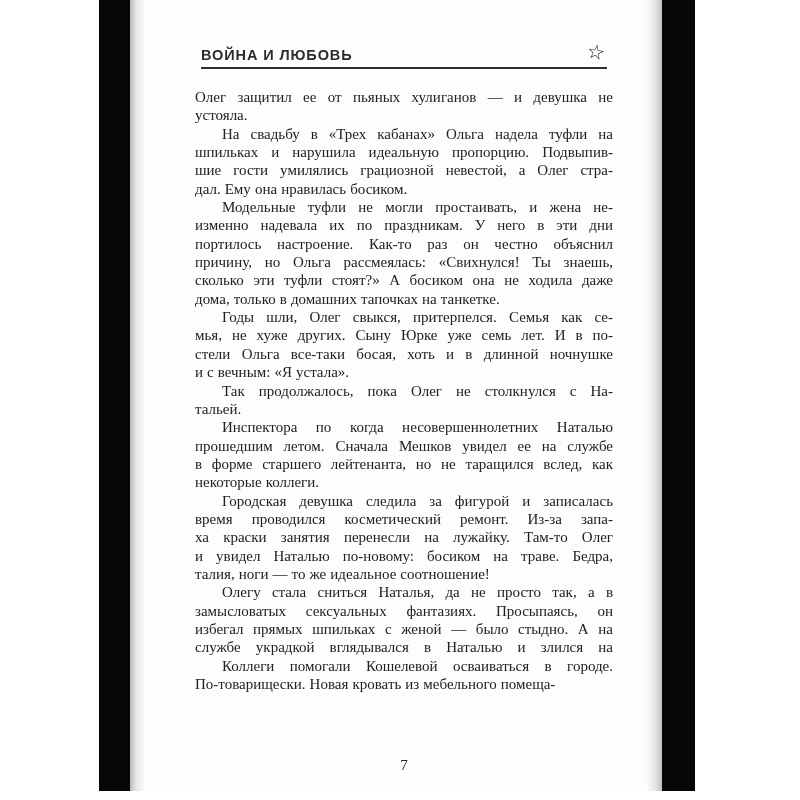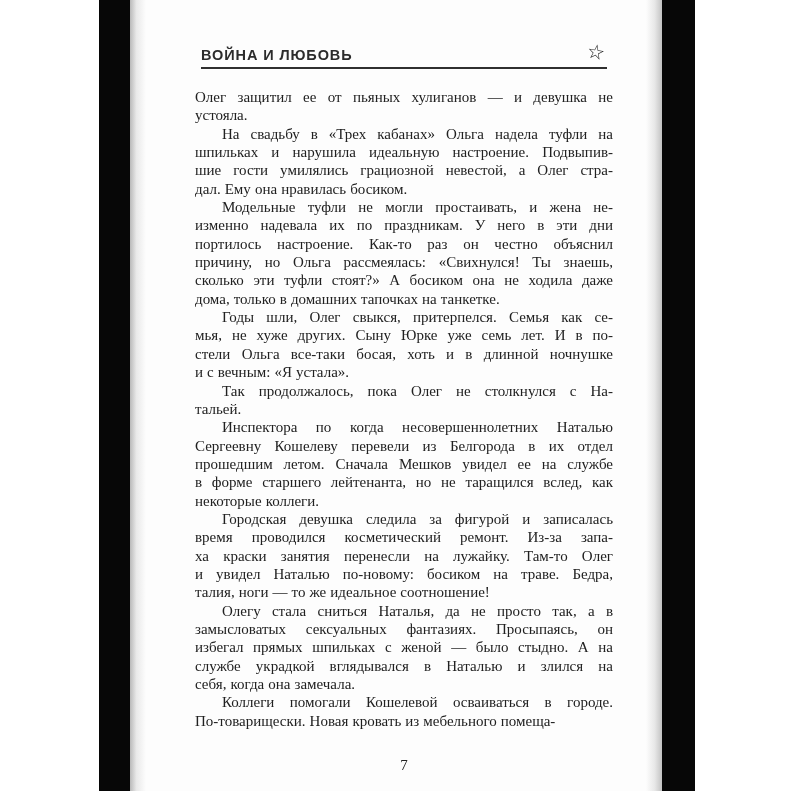--- a/index.html
+++ b/index.html
@@ -90,21 +90,21 @@
       </div>
       <div class="header-rule"></div>
 
       <div class="body-text">
           <div class="para">
             <div class="tline">Олег защитил ее от пьяных хулиганов — и девушка не</div>
             <div class="tline last">устояла.</div>
           </div>
           <div class="para">
             <div class="tline first">На свадьбу в «Трех кабанах» Ольга надела туфли на</div>
-            <div class="tline">шпильках и нарушила идеальную настроение. Подвыпив-</div>
+            <div class="tline">шпильках и нарушила идеальную пропорцию. Подвыпив-</div>
             <div class="tline">шие гости умилялись грациозной невестой, а Олег стра-</div>
             <div class="tline last">дал. Ему она нравилась босиком.</div>
           </div>
           <div class="para">
             <div class="tline first">Модельные туфли не могли простаивать, и жена не-</div>
             <div class="tline">изменно надевала их по праздникам. У него в эти дни</div>
             <div class="tline">портилось настроение. Как-то раз он честно объяснил</div>
             <div class="tline">причину, но Ольга рассмеялась: «Свихнулся! Ты знаешь,</div>
             <div class="tline">сколько эти туфли стоят?» А босиком она не ходила даже</div>
             <div class="tline last">дома, только в домашних тапочках на танкетке.</div>
@@ -114,38 +114,36 @@
             <div class="tline">мья, не хуже других. Сыну Юрке уже семь лет. И в по-</div>
             <div class="tline">стели Ольга все-таки босая, хоть и в длинной ночнушке</div>
             <div class="tline last">и с вечным: «Я устала».</div>
           </div>
           <div class="para">
             <div class="tline first">Так продолжалось, пока Олег не столкнулся с На-</div>
             <div class="tline last">тальей.</div>
           </div>
           <div class="para">
             <div class="tline first">Инспектора по когда несовершеннолетних Наталью</div>
-            <div class="tline">Сергеевну Кошелеву перевели из Белгорода в их отдел</div>
             <div class="tline">прошедшим летом. Сначала Мешков увидел ее на службе</div>
             <div class="tline">в форме старшего лейтенанта, но не таращился вслед, как</div>
             <div class="tline last">некоторые коллеги.</div>
           </div>
           <div class="para">
             <div class="tline first">Городская девушка следила за фигурой и записалась</div>
             <div class="tline">время проводился косметический ремонт. Из-за запа-</div>
             <div class="tline">ха краски занятия перенесли на лужайку. Там-то Олег</div>
             <div class="tline">и увидел Наталью по-новому: босиком на траве. Бедра,</div>
             <div class="tline last">талия, ноги — то же идеальное соотношение!</div>
           </div>
           <div class="para">
             <div class="tline first">Олегу стала сниться Наталья, да не просто так, а в</div>
             <div class="tline">замысловатых сексуальных фантазиях. Просыпаясь, он</div>
             <div class="tline">избегал прямых шпильках с женой — было стыдно. А на</div>
             <div class="tline">службе украдкой вглядывался в Наталью и злился на</div>
-            <div class="tline last">себя, когда она замечала.</div>
           </div>
           <div class="para">
             <div class="tline first">Коллеги помогали Кошелевой осваиваться в городе.</div>
             <div class="tline last">По-товарищески. Новая кровать из мебельного помеща-</div>
           </div>
         </div>
 
       <div class="page-number">7</div>
     </div>
   </div>

